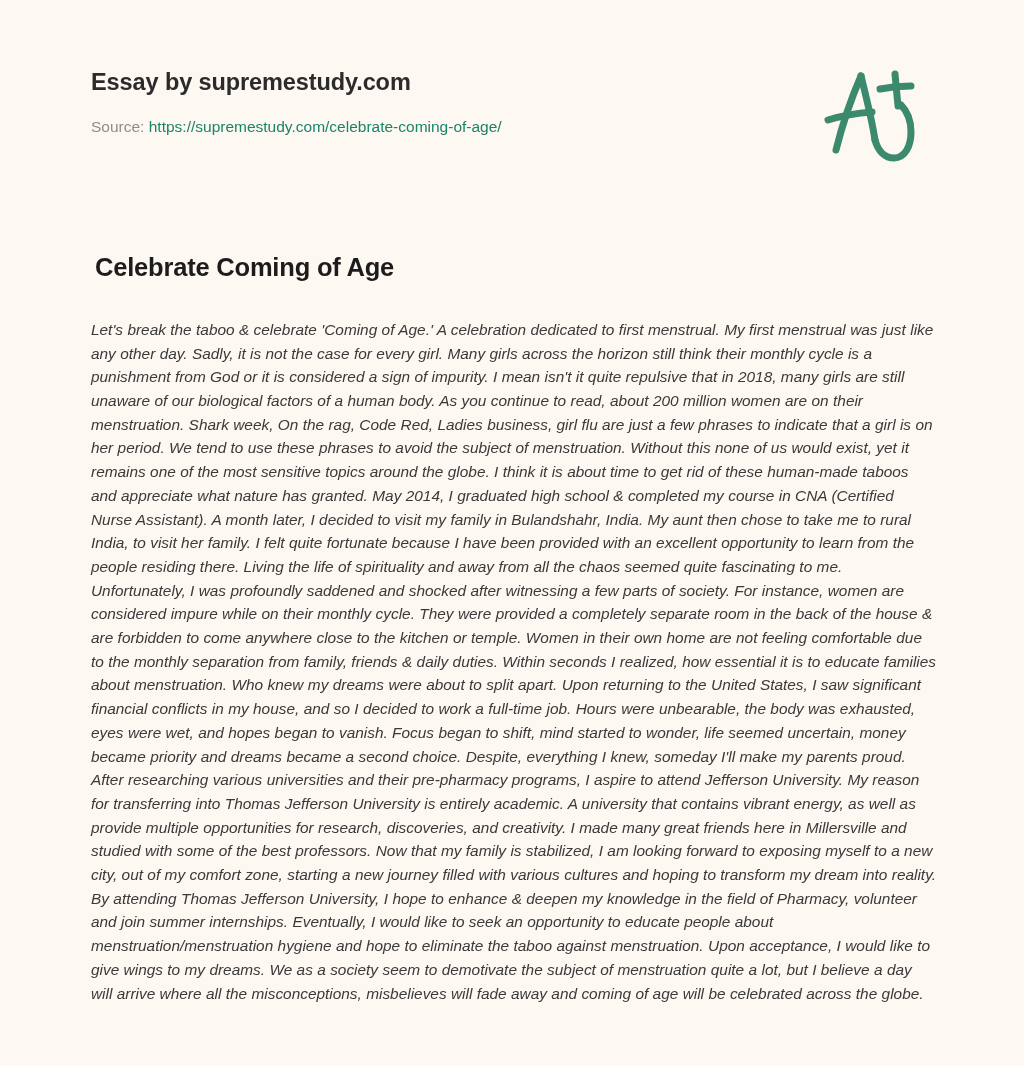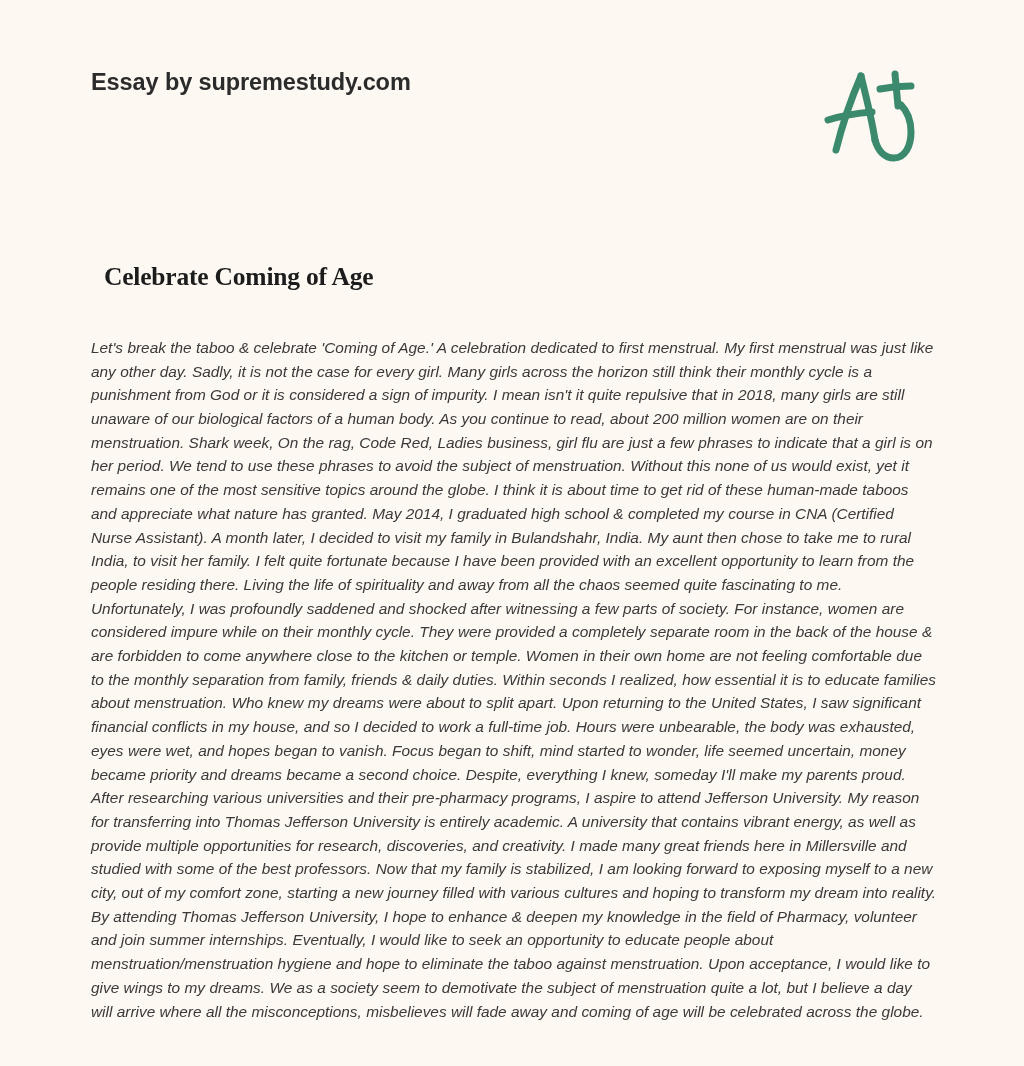--- a/index.html
+++ b/index.html
@@ -82,27 +82,26 @@
 
   
   .article {
     position: absolute;
     left: 91px;
     top: 248px;
     width: 846px;
   }
 
   .essay-title {
-    margin: 13px;
+    margin: 4px;
     font-size: 25.5px;
     font-weight: bold;
     color: #1c1c1c;
     letter-spacing: -0.2px;
     line-height: 1.25;
-    font-family: Liberation Serif, serif;
   }
 
   .essay-body {
     margin: 0;
     padding-top: 30px;
     font-size: 15.4px;
     line-height: 23.7px;
     color: #3a3a3a;
     text-align: left;
     word-spacing: 0.1px;
@@ -112,20 +111,24 @@
 </head>
 <body>
 
 <div class="page">
 
   <div class="header">
 
     <div class="header-left">
       <h1 class="site-title">Essay by supremestudy.com</h1>
 
+      <p class="source-line">
+        <span class="source-label">Source:</span>
+        <a class="source-url" href="#">https://supremestudy.com/celebrate-coming-of-age/</a>
+      </p>
     </div>
 
     <div class="logo">
       <svg viewBox="0 0 120 112" xmlns="http://www.w3.org/2000/svg">
         <g fill="none" stroke="#3c8a6e" stroke-linecap="round" stroke-linejoin="round">
 
           <path d="M49 18 C42 34 31 64 24 92" stroke-width="7"></path>
 
           <path d="M49 18 C54 38 60 62 63 82" stroke-width="7"></path>
 

